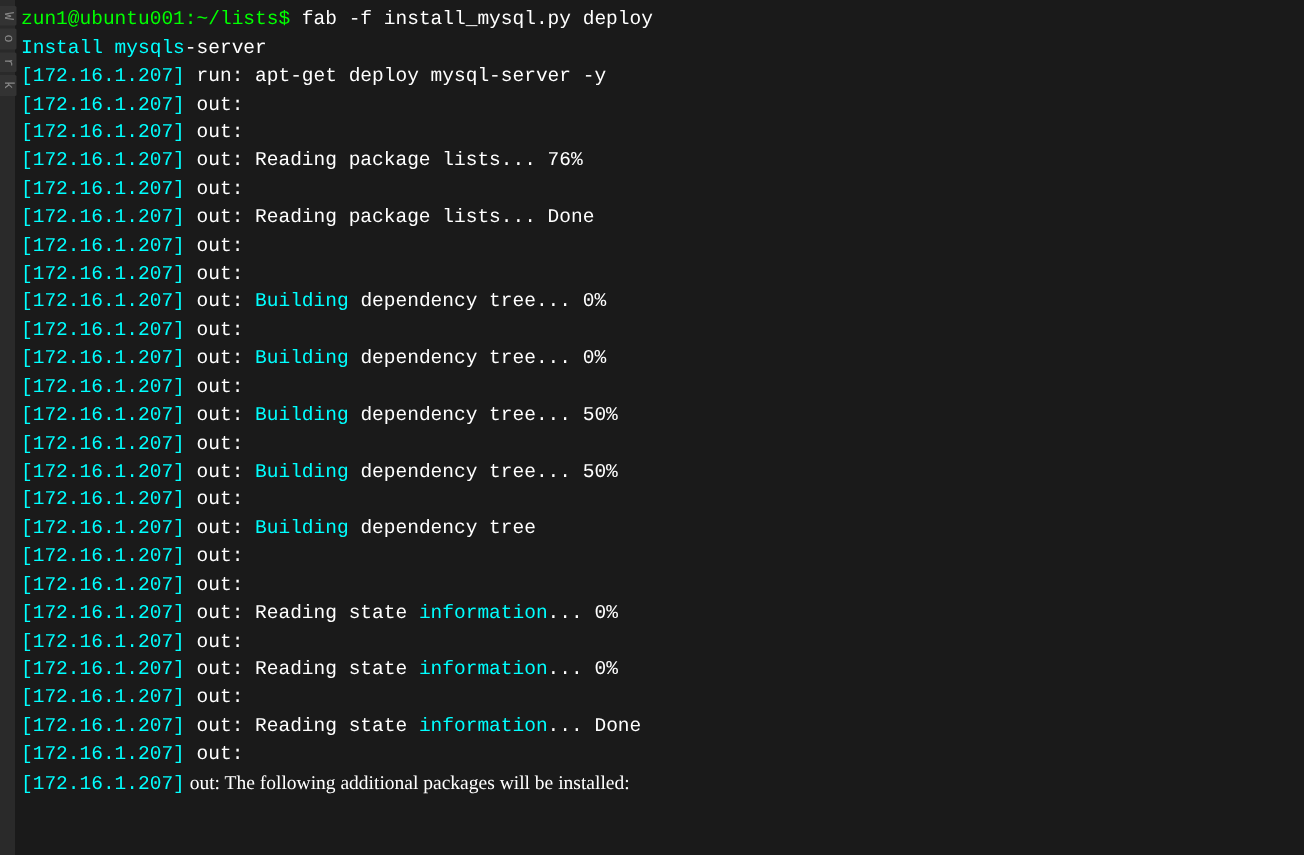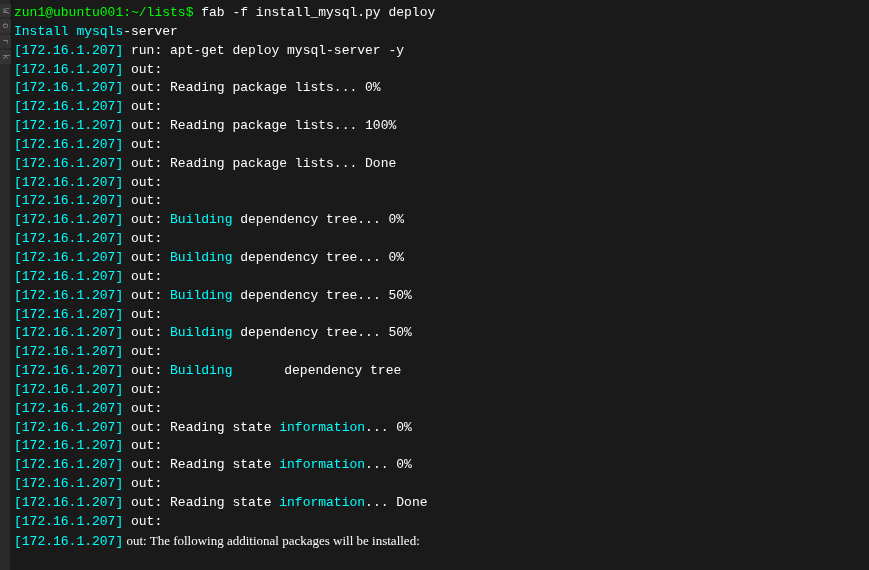--- a/index.html
+++ b/index.html
@@ -70,36 +70,35 @@
     <div class="sidebar-tab">W</div>
     <div class="sidebar-tab">o</div>
     <div class="sidebar-tab">r</div>
     <div class="sidebar-tab">k</div>
   </div>
   <div class="content" id="terminal-content">
   <div class="line"><span style="color: rgb(0, 255, 0);">zun1@ubuntu001:~/lists$</span><span style="color: rgb(255, 255, 255);"> fab -f install_mysql.py deploy</span></div>
       <div class="line"><span style="color: rgb(0, 255, 255);">Install mysqls</span><span style="color: rgb(255, 255, 255);">-server</span></div>
       <div class="line"><span style="color: rgb(0, 255, 255);">[172.16.1.207]</span><span style="color: rgb(255, 255, 255);"> run: apt-get deploy mysql-server -y</span></div>
       <div class="line"><span style="color: rgb(0, 255, 255);">[172.16.1.207]</span><span style="color: rgb(255, 255, 255);"> out:</span></div>
-      <div class="line"><span style="color: rgb(0, 255, 255);">[172.16.1.207]</span><span style="color: rgb(255, 255, 255);"> out: Reading package lists... 0%</span></div>
       <div class="line"><span style="color: rgb(0, 255, 255);">[172.16.1.207]</span><span style="color: rgb(255, 255, 255);"> out:</span></div>
-      <div class="line"><span style="color: rgb(0, 255, 255);">[172.16.1.207]</span><span style="color: rgb(255, 255, 255);"> out: Reading package lists... 100%</span></div>
+      <div class="line"><span style="color: rgb(0, 255, 255);">[172.16.1.207]</span><span style="color: rgb(255, 255, 255);"> out: Reading package lists... 76%</span></div>
       <div class="line"><span style="color: rgb(0, 255, 255);">[172.16.1.207]</span><span style="color: rgb(255, 255, 255);"> out:</span></div>
       <div class="line"><span style="color: rgb(0, 255, 255);">[172.16.1.207]</span><span style="color: rgb(255, 255, 255); text-align: center;"> out: Reading package lists... Done</span></div>
       <div class="line"><span style="color: rgb(0, 255, 255);">[172.16.1.207]</span><span style="color: rgb(255, 255, 255);"> out:</span></div>
       <div class="line"><span style="color: rgb(0, 255, 255);">[172.16.1.207]</span><span style="color: rgb(255, 255, 255);"> out:</span></div>
       <div class="line"><span style="color: rgb(0, 255, 255);">[172.16.1.207]</span><span style="color: rgb(255, 255, 255);"> out: </span><span style="color: rgb(0, 255, 255);">Building</span><span style="color: rgb(255, 255, 255);"> dependency tree... 0%</span></div>
       <div class="line"><span style="color: rgb(0, 255, 255);">[172.16.1.207]</span><span style="color: rgb(255, 255, 255);"> out:</span></div>
       <div class="line"><span style="color: rgb(0, 255, 255);">[172.16.1.207]</span><span style="color: rgb(255, 255, 255);"> out: </span><span style="color: rgb(0, 255, 255);">Building</span><span style="color: rgb(255, 255, 255);"> dependency tree... 0%</span></div>
       <div class="line"><span style="color: rgb(0, 255, 255);">[172.16.1.207]</span><span style="color: rgb(255, 255, 255);"> out:</span></div>
       <div class="line"><span style="color: rgb(0, 255, 255);">[172.16.1.207]</span><span style="color: rgb(255, 255, 255);"> out: </span><span style="color: rgb(0, 255, 255);">Building</span><span style="color: rgb(255, 255, 255);"> dependency tree... 50%</span></div>
       <div class="line"><span style="color: rgb(0, 255, 255);">[172.16.1.207]</span><span style="color: rgb(255, 255, 255);"> out:</span></div>
       <div class="line"><span style="color: rgb(0, 255, 255);">[172.16.1.207]</span><span style="color: rgb(255, 255, 255);"> out: </span><span style="color: rgb(0, 255, 255);">Building</span><span style="color: rgb(255, 255, 255);"> dependency tree... 50%</span></div>
       <div class="line"><span style="color: rgb(0, 255, 255);">[172.16.1.207]</span><span style="color: rgb(255, 255, 255);"> out:</span></div>
-      <div class="line"><span style="color: rgb(0, 255, 255);">[172.16.1.207]</span><span style="color: rgb(255, 255, 255);"> out: </span><span style="color: rgb(0, 255, 255);">Building</span><span style="color: rgb(255, 255, 255); padding-left: 44px;"> dependency tree</span></div>
+      <div class="line"><span style="color: rgb(0, 255, 255);">[172.16.1.207]</span><span style="color: rgb(255, 255, 255);"> out: </span><span style="color: rgb(0, 255, 255);">Building</span><span style="color: rgb(255, 255, 255);"> dependency tree</span></div>
       <div class="line"><span style="color: rgb(0, 255, 255);">[172.16.1.207]</span><span style="color: rgb(255, 255, 255);"> out:</span></div>
       <div class="line"><span style="color: rgb(0, 255, 255);">[172.16.1.207]</span><span style="color: rgb(255, 255, 255);"> out:</span></div>
       <div class="line"><span style="color: rgb(0, 255, 255);">[172.16.1.207]</span><span style="color: rgb(255, 255, 255);"> out: Reading state </span><span style="color: rgb(0, 255, 255);">information</span><span style="color: rgb(255, 255, 255);">... 0%</span></div>
       <div class="line"><span style="color: rgb(0, 255, 255);">[172.16.1.207]</span><span style="color: rgb(255, 255, 255);"> out:</span></div>
       <div class="line"><span style="color: rgb(0, 255, 255);">[172.16.1.207]</span><span style="color: rgb(255, 255, 255);"> out: Reading state </span><span style="color: rgb(0, 255, 255);">information</span><span style="color: rgb(255, 255, 255);">... 0%</span></div>
       <div class="line"><span style="color: rgb(0, 255, 255);">[172.16.1.207]</span><span style="color: rgb(255, 255, 255);"> out:</span></div>
       <div class="line"><span style="color: rgb(0, 255, 255);">[172.16.1.207]</span><span style="color: rgb(255, 255, 255);"> out: Reading state </span><span style="color: rgb(0, 255, 255);">information</span><span style="color: rgb(255, 255, 255); font-family: Liberation Mono, monospace;">... Done</span></div>
       <div class="line"><span style="color: rgb(0, 255, 255);">[172.16.1.207]</span><span style="color: rgb(255, 255, 255);"> out:</span></div>
       <div class="line"><span style="color: rgb(0, 255, 255);">[172.16.1.207]</span><span style="color: rgb(255, 255, 255); font-family: Liberation Serif, serif;"> out: The following additional packages will be installed:</span></div>
       <div class="line"></div>

